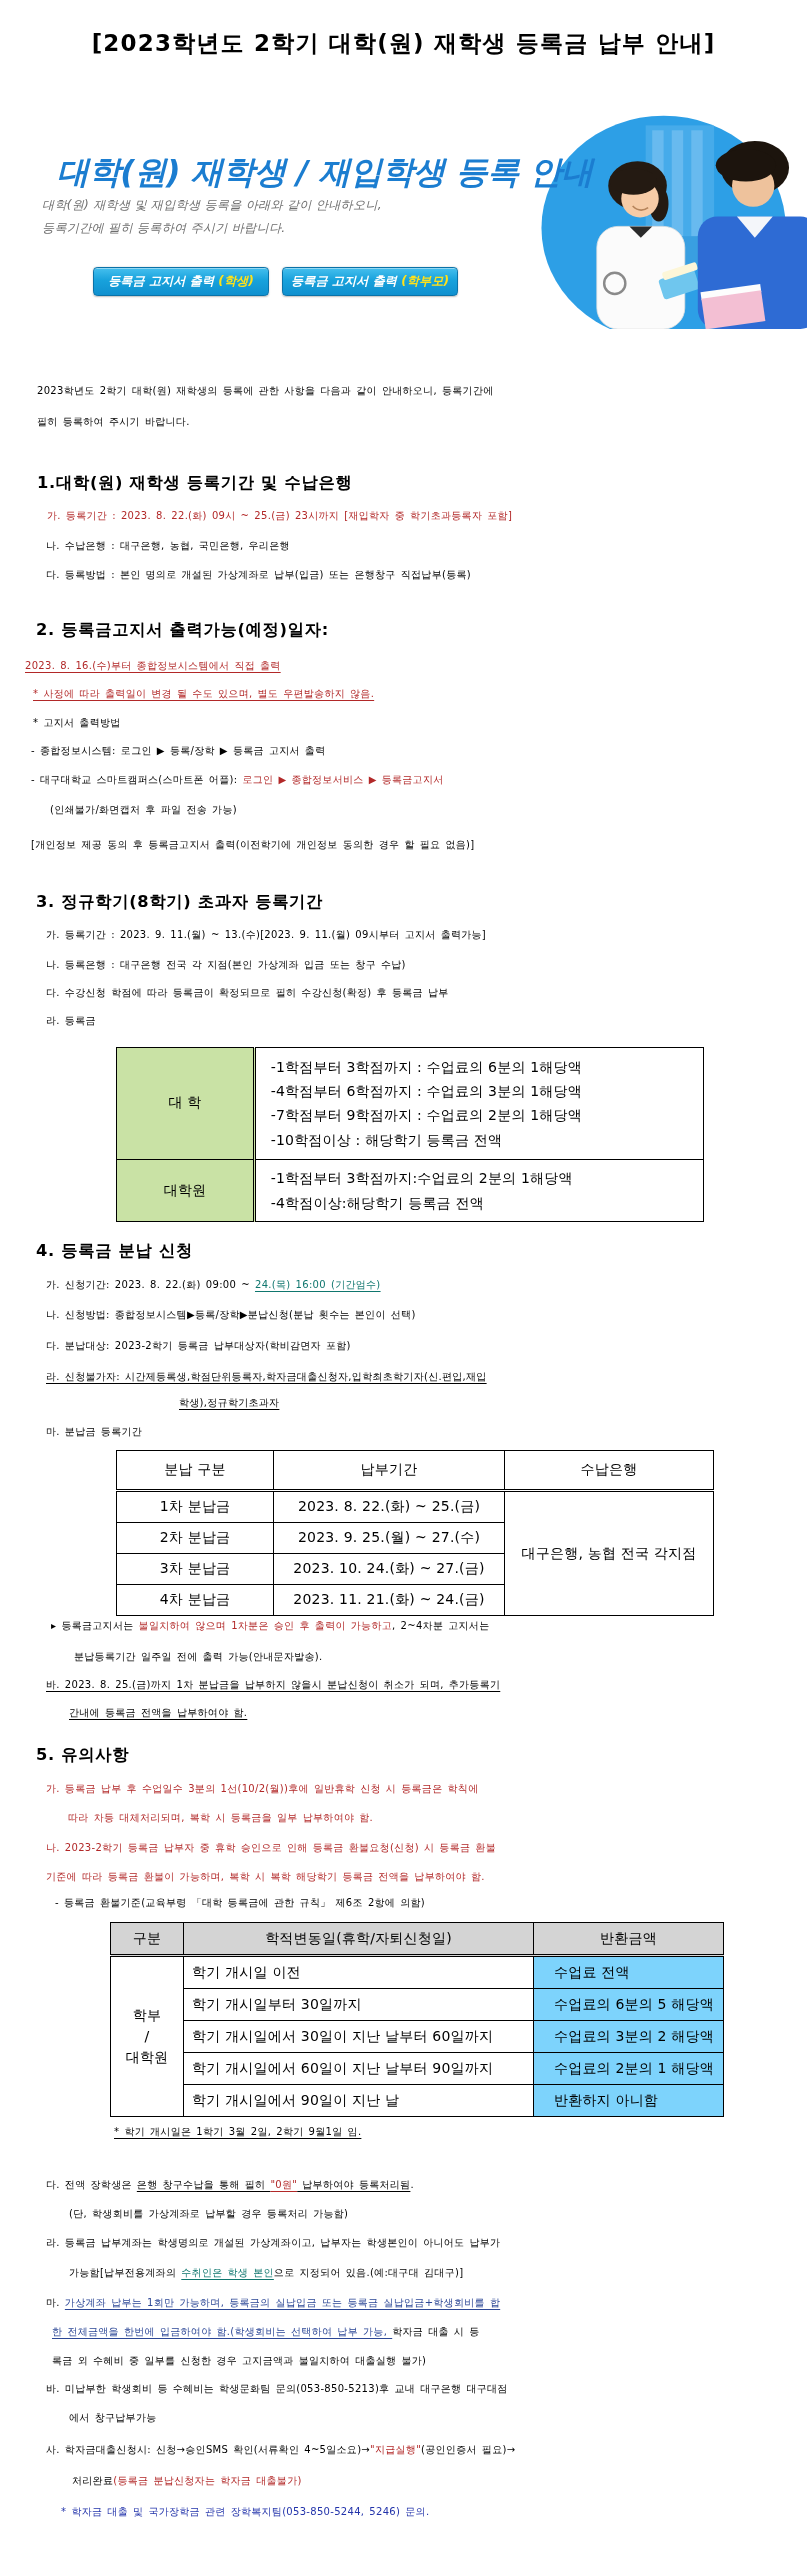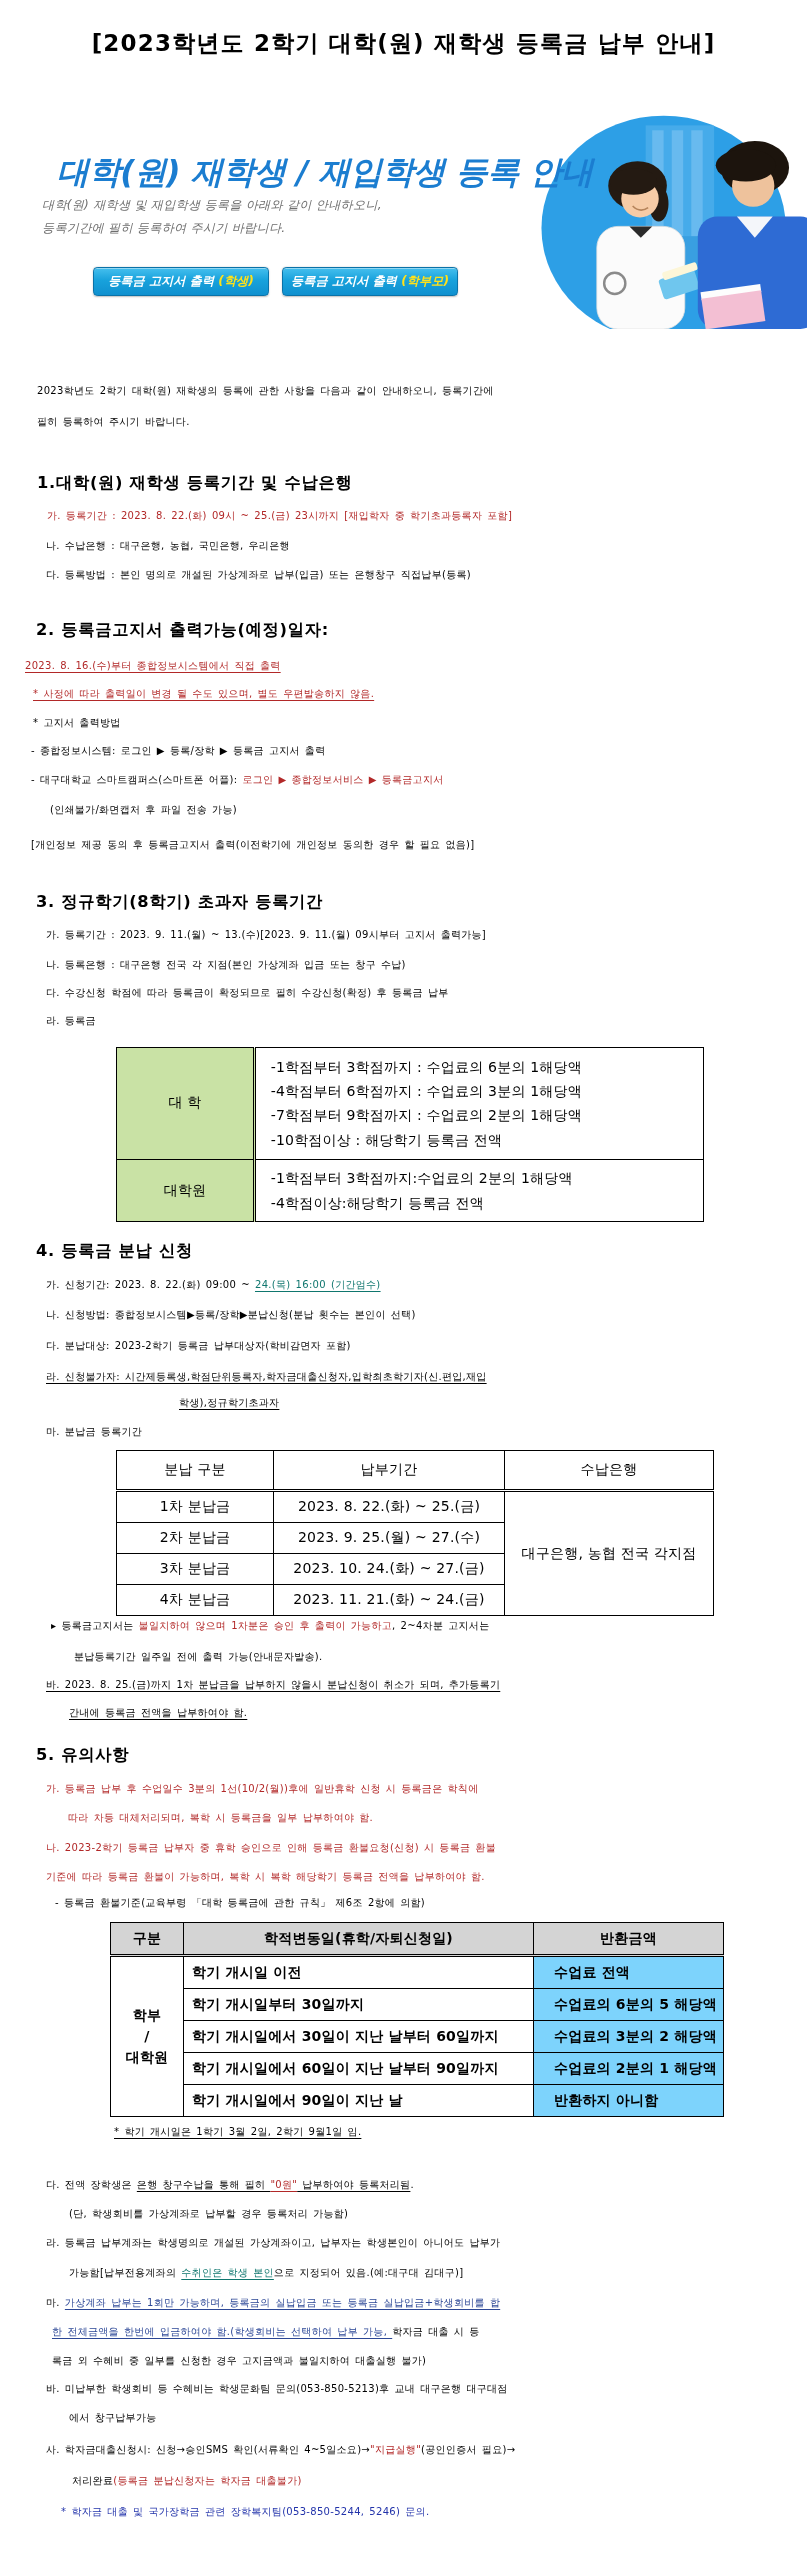--- a/index.html
+++ b/index.html
@@ -29,21 +29,21 @@
   #tuition-table{position:absolute;top:1047px;left:116px;width:588px;border:1.6px solid #000;}
   #tuition-table td{border:0.8px solid #000;vertical-align:middle;}
   #tuition-table td.glabel{background:#c9e2a5;text-align:center;width:134px;border-right:3.3px double #000;}
   #tuition-table td.tlines{padding:6.5px 4.9px 6.5px 14.7px;}
   #tuition-table .tl{line-height:24.4px;white-space:nowrap;}
   #installment-table{position:absolute;top:1450px;left:116px;width:597px;border:1.6px solid #000;}
   #installment-table th,#installment-table td{border:0.8px solid #000;text-align:center;font-weight:400;white-space:nowrap;}
   #installment-table thead th{height:36px;border-bottom:3.3px double #000;}
   #installment-table td{height:28px;}
   #refund-table{position:absolute;top:1922px;left:110px;width:614px;border:1.6px solid #000;}
-  #refund-table th,#refund-table td{border:0.8px solid #000;font-weight:700;white-space:nowrap;margin-top:12px;}
+  #refund-table th,#refund-table td{border:0.8px solid #000;font-weight:400;white-space:nowrap;margin-top:12px;}
   #refund-table thead th{height:29px;background:#d4d4d4;text-align:center;border-bottom:3.3px double #000;}
   #refund-table td{height:29px;}
   #refund-table td.group{text-align:center;line-height:21px;}
   #refund-table td.when{padding-left:8.1px;}
   #refund-table td.amount{background:#7dd3fc;padding-left:20px;}
 </style>
 </head>
 <body>
 
 <div id="page">

